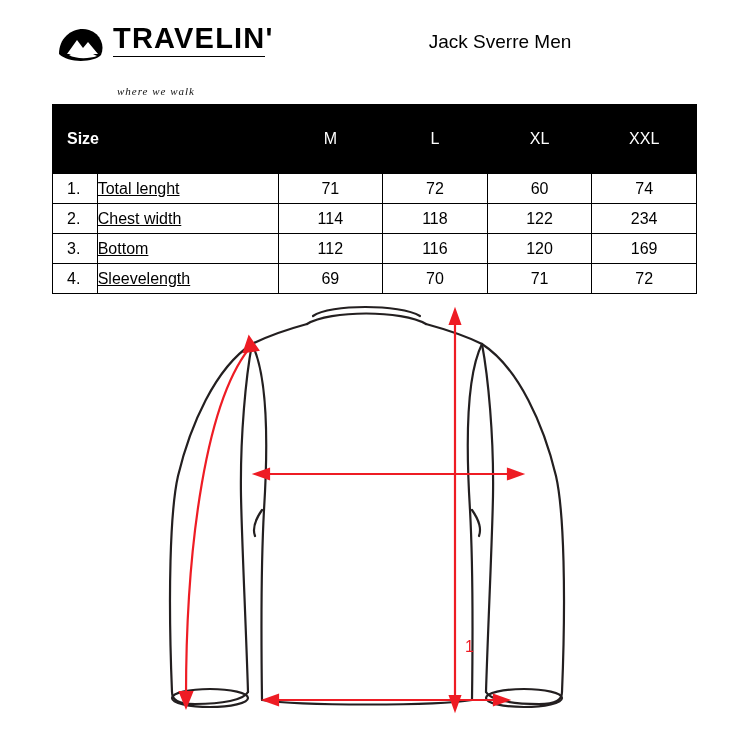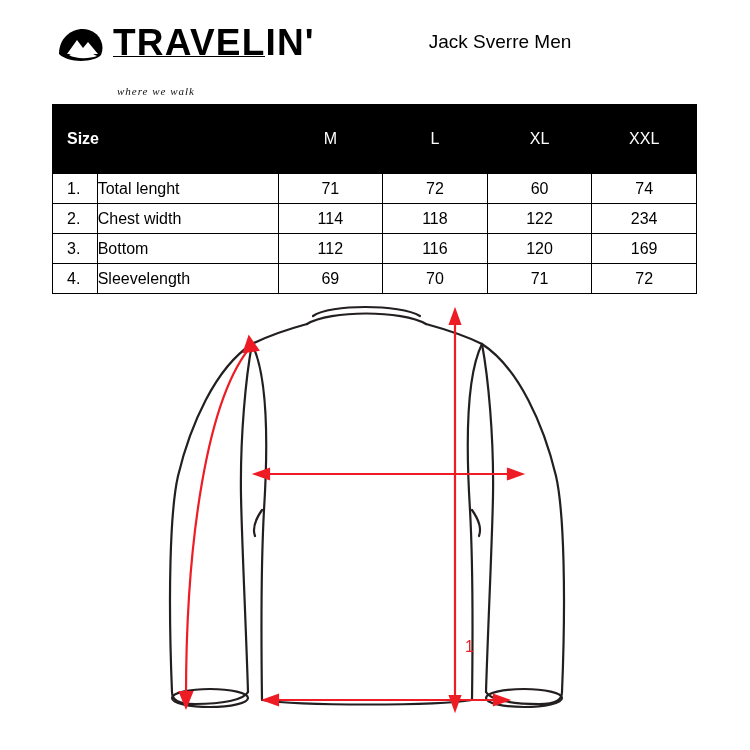--- a/index.html
+++ b/index.html
@@ -35,21 +35,21 @@
     position: absolute;
     left: 0;
     top: 4px;
     width: 52px;
     height: 40px;
   }
   .brand-name {
     position: absolute;
     left: 58px;
     top: 2px;
-    font-size: 37px;
+    font-size: 29px;
     font-weight: bold;
     letter-spacing: 1.2px;
     font-family: "Liberation Sans", sans-serif;
   }
   .brand-tagline {
     position: absolute;
     left: 62px;
     top: 40px;
     font-size: 11px;
     font-style: italic;
@@ -106,20 +106,21 @@
     font-weight: bold;
   }
   .size-table tbody td.idx {
     text-align: left;
     padding-left: 14px;
     width: 44px;
   }
   .size-table tbody td.lbl {
     text-align: left;
     padding-left: 0px;
+    text-decoration: underline;
   }
   .size-table tbody td.val {
     text-align: center;
   }
   .col-idx  { width: 44px; }
   .col-lbl  { width: 178px; }
   .col-val  { width: 103px; }
 
   
   .illustration {

